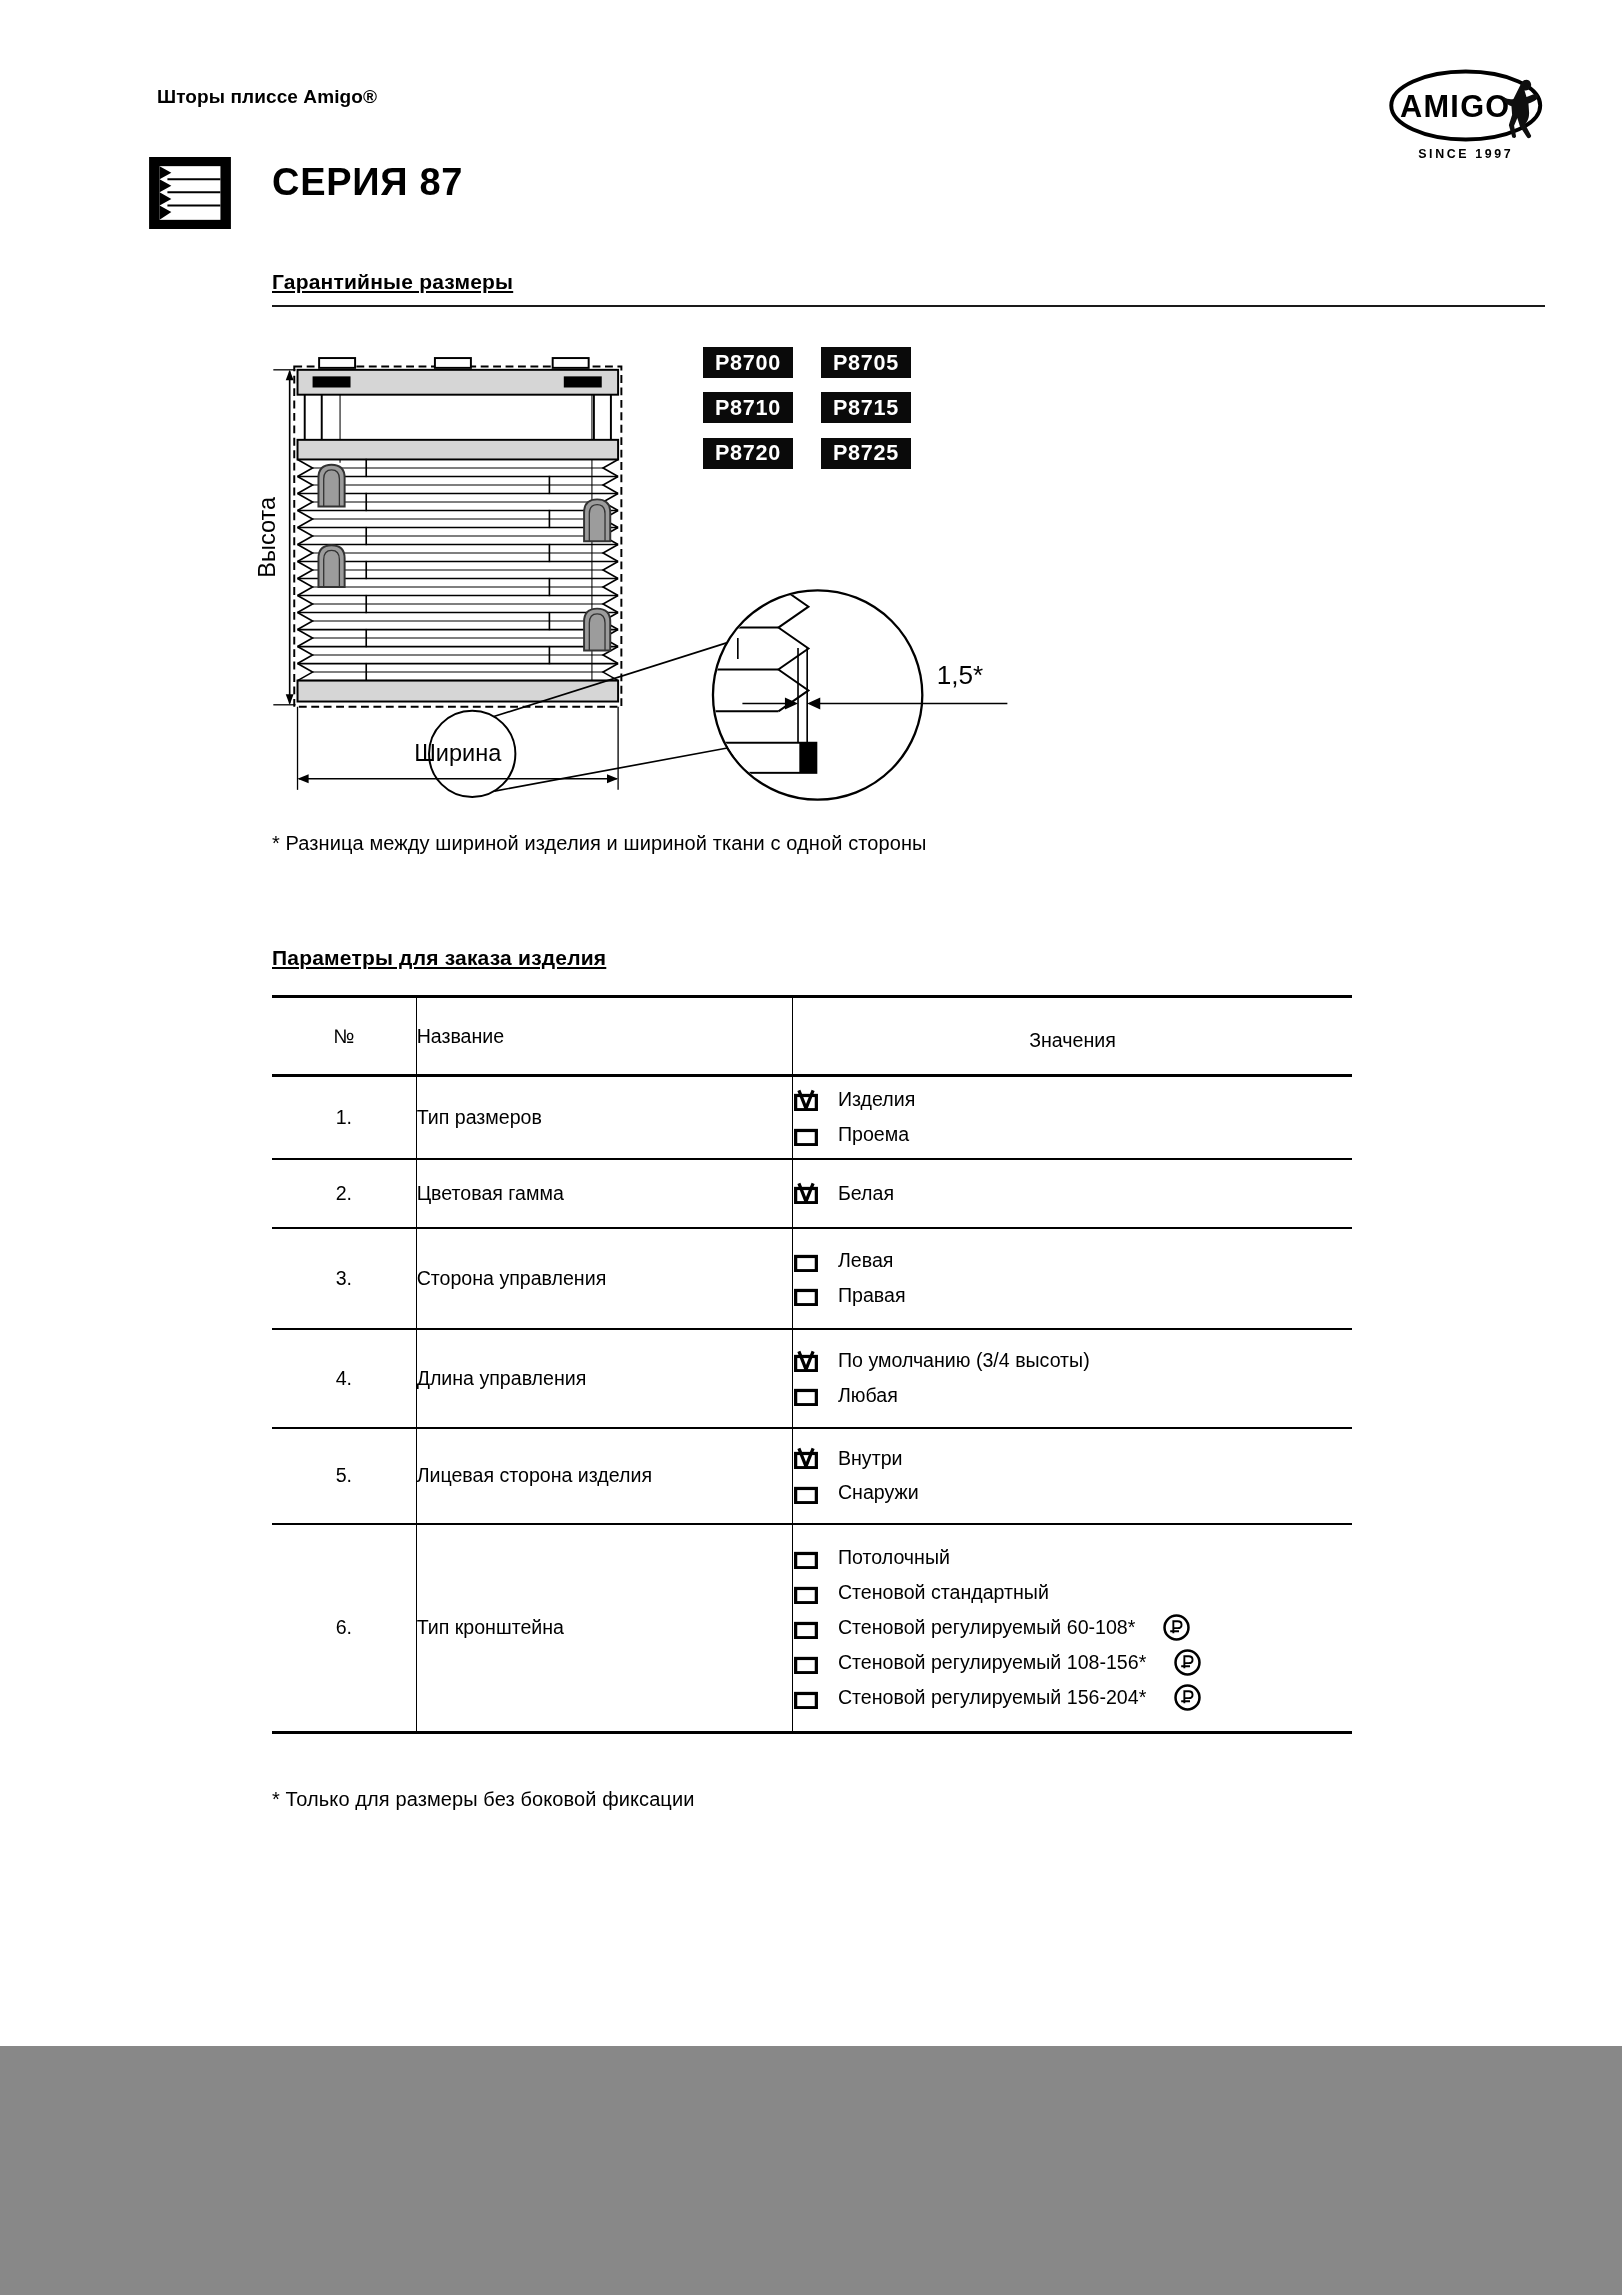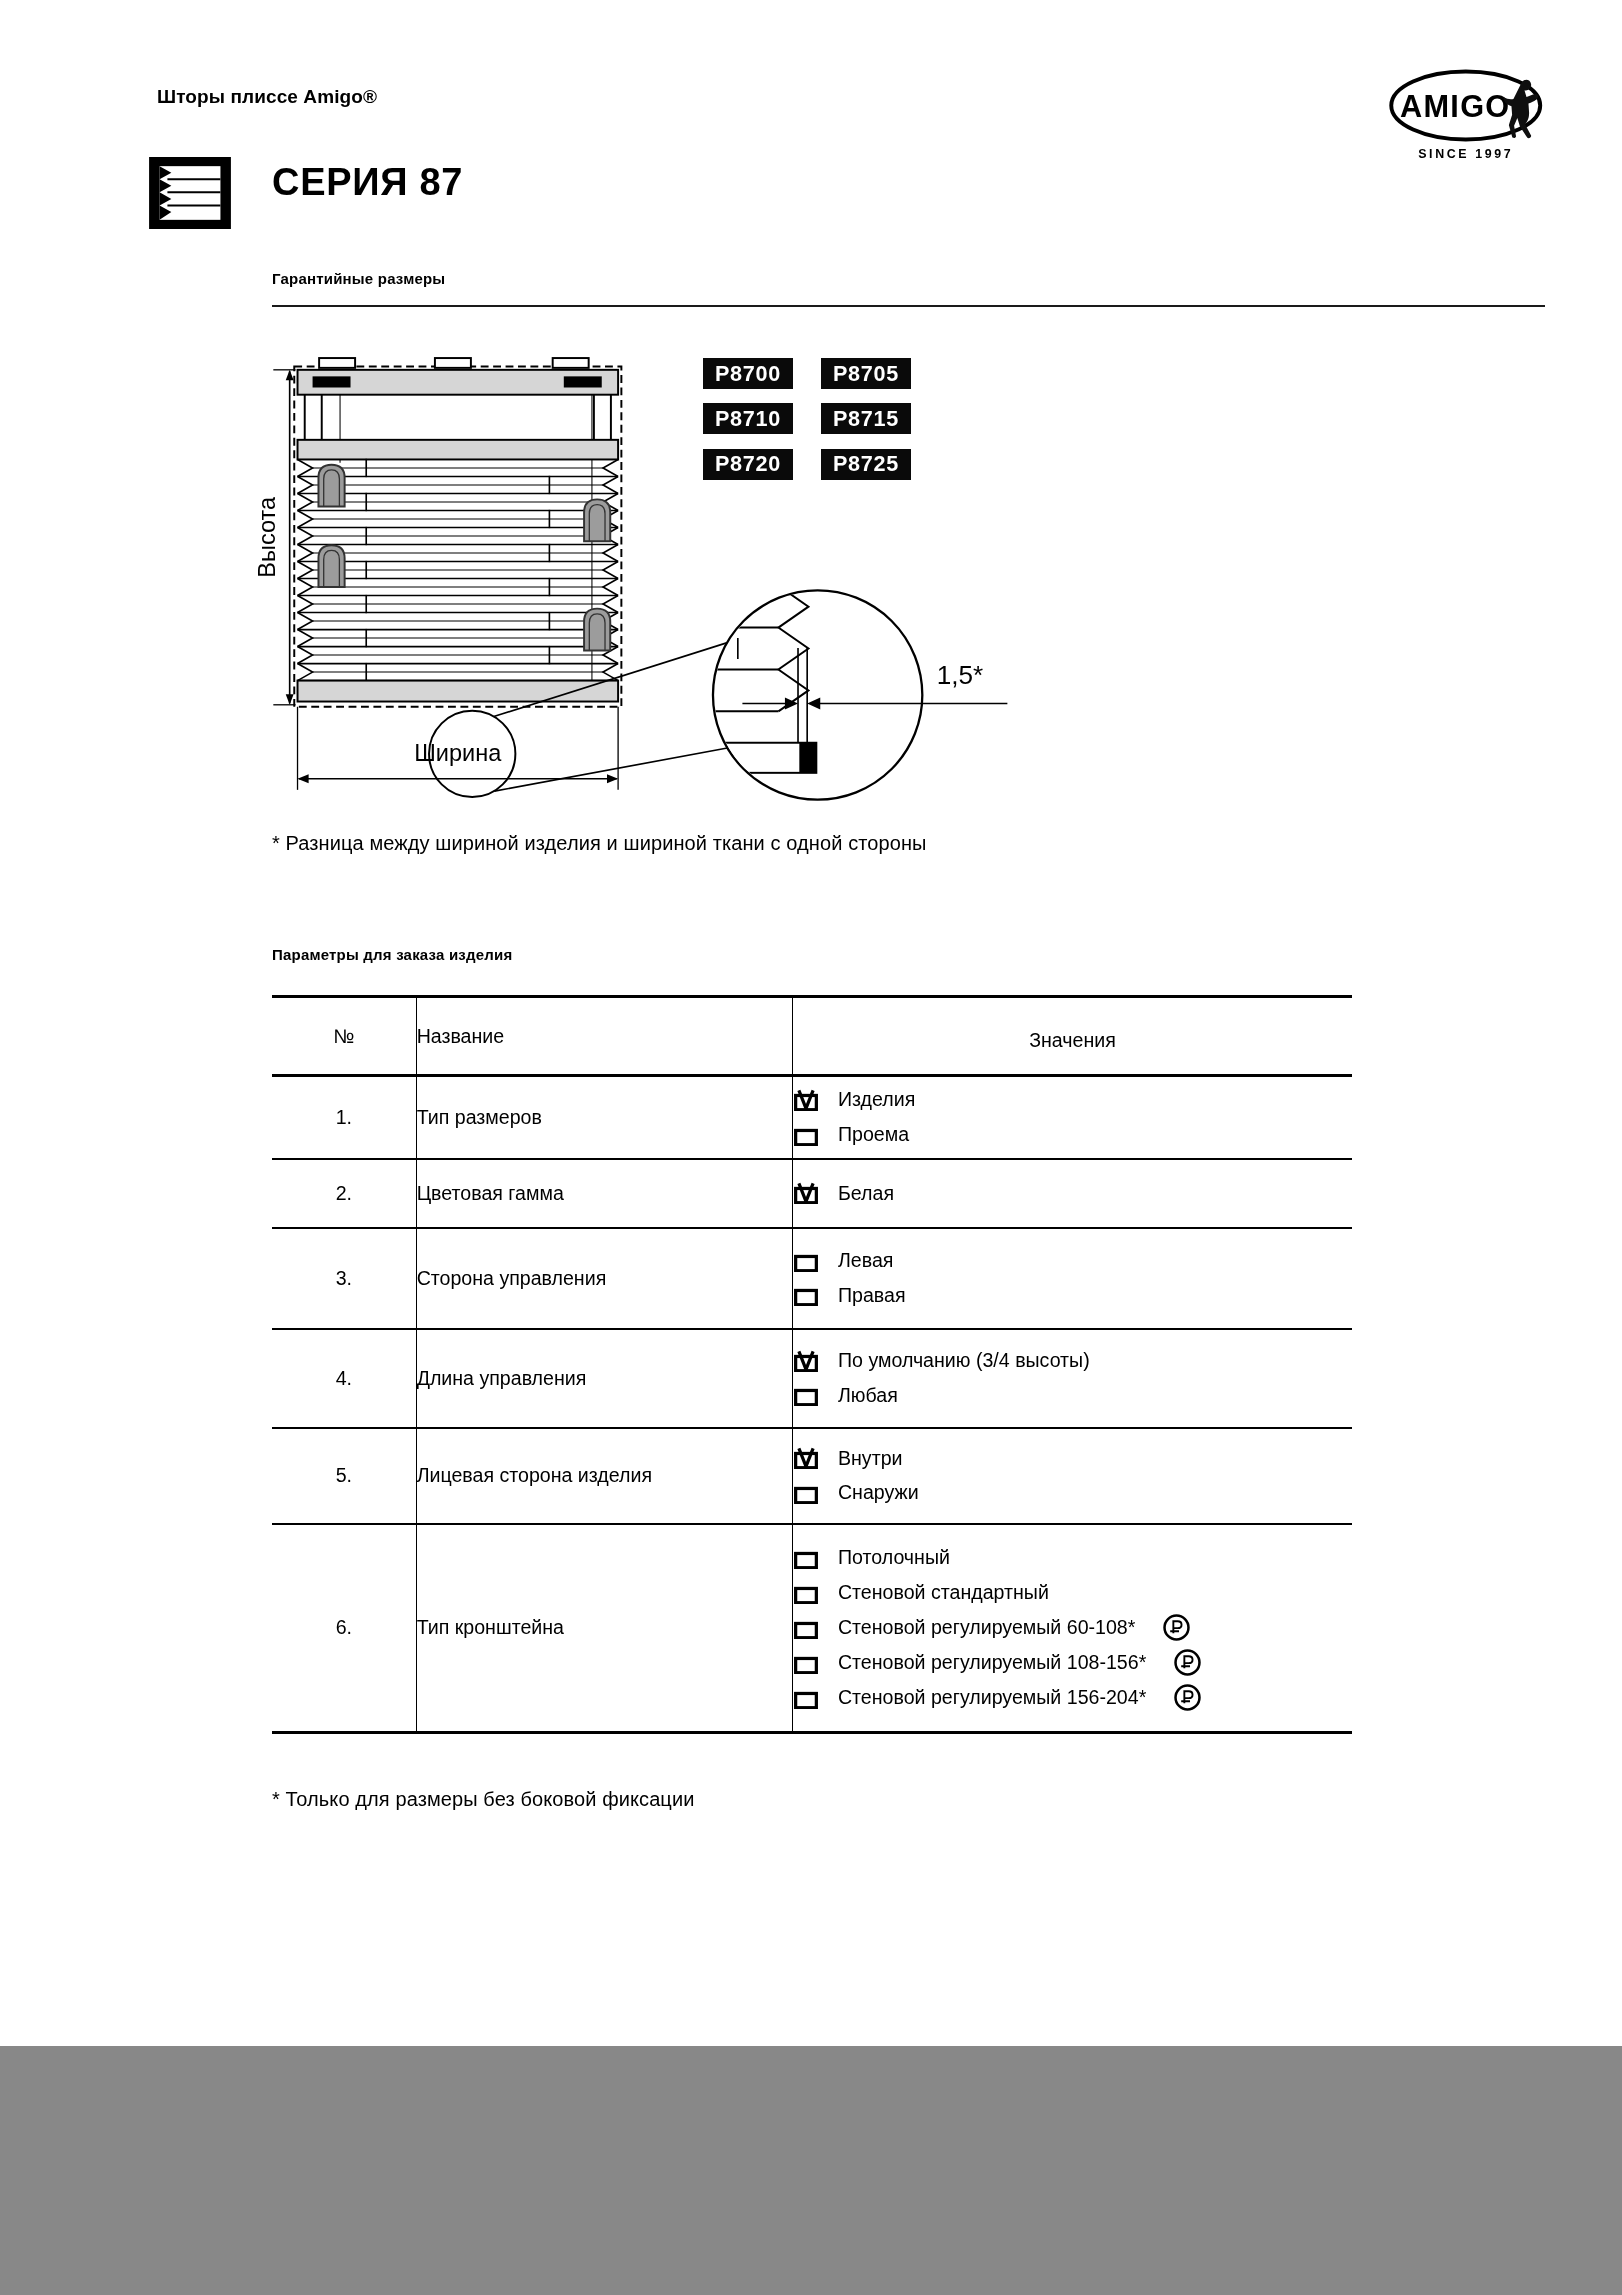--- a/index.html
+++ b/index.html
@@ -8,27 +8,27 @@
     background:#ffffff; color:#000;
     font-family:"Liberation Sans", sans-serif;
     overflow:hidden;
   }
   .abs { position:absolute; }
 
   .doc-header-left { left:157px; top:86px; font-size:19px; font-weight:bold; letter-spacing:0.1px; }
 
   .series-title { left:272px; top:161px; font-size:38px; font-weight:bold; letter-spacing:0.7px; }
 
-  .section-heading { font-size:15px; font-weight:bold; letter-spacing:0.2px; }
+  .section-heading { font-size:21px; font-weight:bold; letter-spacing:0.2px;text-decoration:underline; }
   .h-dims   { left:272px; top:270px; }
   .h-params { left:272px; top:946px; }
   .rule { left:272px; top:305px; width:1273px; height:2px; background:#1a1a1a; }
 
   .badges {
-    left:703px; top:358px;
+    left:703px; top:347px;
     display:grid; grid-template-columns:90px 90px; column-gap:28px; row-gap:14.4px;
   }
   .badge {
     height:31px; background:#0a0a0a; color:#fff;
     display:flex; align-items:center; justify-content:center;
     font-size:21.6px; font-weight:bold; letter-spacing:0.7px;
   }
 
   .footnote { font-size:20px; letter-spacing:0.1px; }
   .fn1 { left:272px; top:832px; }

